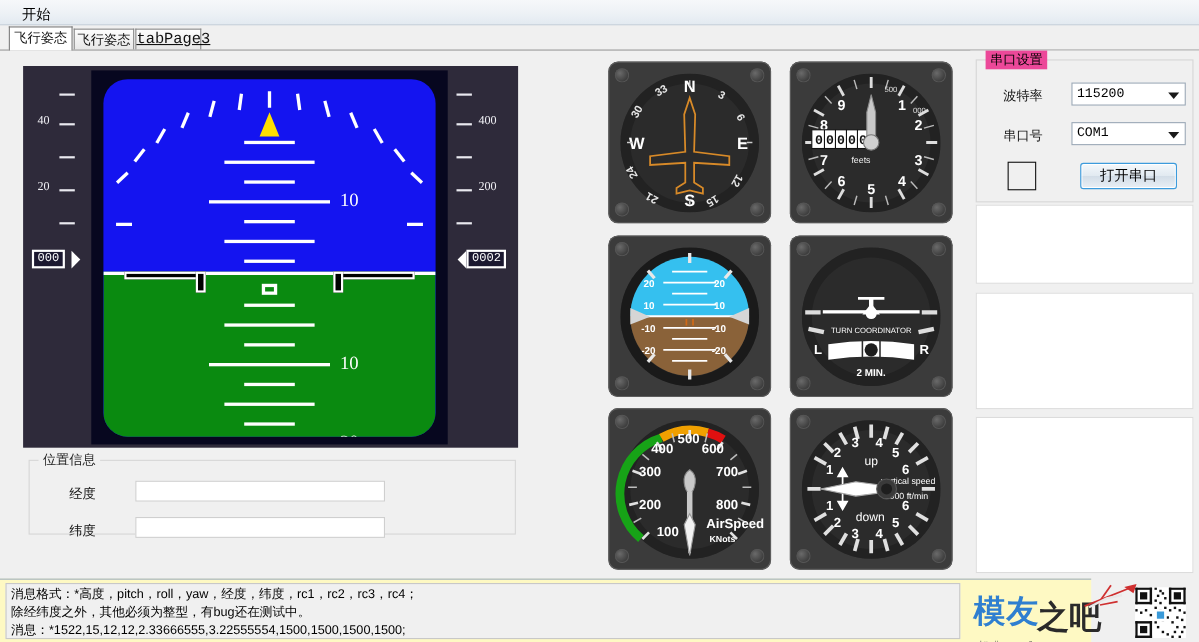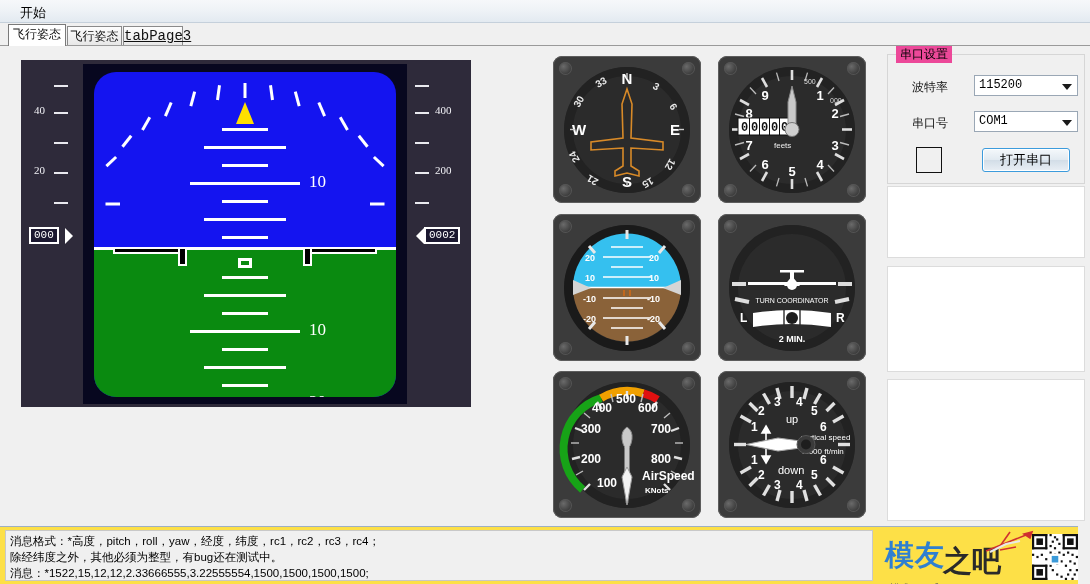--- a/index.html
+++ b/index.html
@@ -151,22 +151,22 @@
     background:linear-gradient(to bottom,#f4f8fb 0%,#e2eaf1 48%,#d2dde7 50%,#e9eff5 100%);
     font-size:13px;text-align:center;line-height:22px;color:#000;
     box-shadow:inset 0 0 0 1px #fff;
   }
   .listbox{
     position:absolute;left:5px;top:0;width:198px;background:#fff;
     border:1px solid #dcdcdc;box-sizing:border-box;
   }
   
   #statusbar{
-    position:absolute;left:0;top:526px;width:1078px;height:58px;
-    background:#fde047;border-top:1px solid #9fb0c2;box-sizing:border-box;
+    position:absolute;left:0;top:526px;width:992px;height:58px;
+    background:#fef9c3;border-top:1px solid #9fb0c2;box-sizing:border-box;
   }
   #msgbox{
     position:absolute;left:5px;top:3px;width:868px;height:51px;
     background:#f0f0f0;border:1px solid #c8c8c8;box-sizing:border-box;
     padding:2px 4px;font-size:11.5px;line-height:16px;color:#000;
     font-family:"Liberation Sans","DejaVu Sans",sans-serif;
     white-space:pre;
   }
   #brandwrap{
     position:absolute;left:880px;top:1px;width:210px;height:57px;
@@ -279,20 +279,27 @@
         <div id="acref">
           <div class="acbar" style="left:19px;top:8px;width:74px;height:7px;"></div>
           <div class="acbar" style="left:84px;top:8px;width:9px;height:19px;"></div>
           <div class="acbar" style="left:209px;top:8px;width:74px;height:7px;"></div>
           <div class="acbar" style="left:209px;top:8px;width:9px;height:19px;"></div>
         </div>
       </div>
     </div>
   </div>
 
+  <div id="posgroup">
+    <div class="gbtitle">位置信息</div>
+    <div class="poslabel" style="left:36px;top:22px;">经度</div>
+    <input class="posinput" style="left: 96px; top: 18px; width: 227px;" value="">
+    <div class="poslabel" style="left:36px;top:55px;">纬度</div>
+    <input class="posinput" style="left: 96px; top: 51px; width: 227px;" value="">
+  </div>
 
   <div id="gaugewrap">
 
     <div class="gauge" style="left:13px;top:5px;">
       <div class="screw" style="left:6px;top:6px;"></div>
         <div class="screw" style="right:6px;top:6px;"></div>
       <div class="screw" style="left:6px;bottom:6px;"></div>
         <div class="screw" style="right:6px;bottom:6px;"></div>
       <div class="gface"></div>
       <svg style="position:absolute;left:0;top:0;width:148px;height:147px;" viewBox="0 0 148 147">

